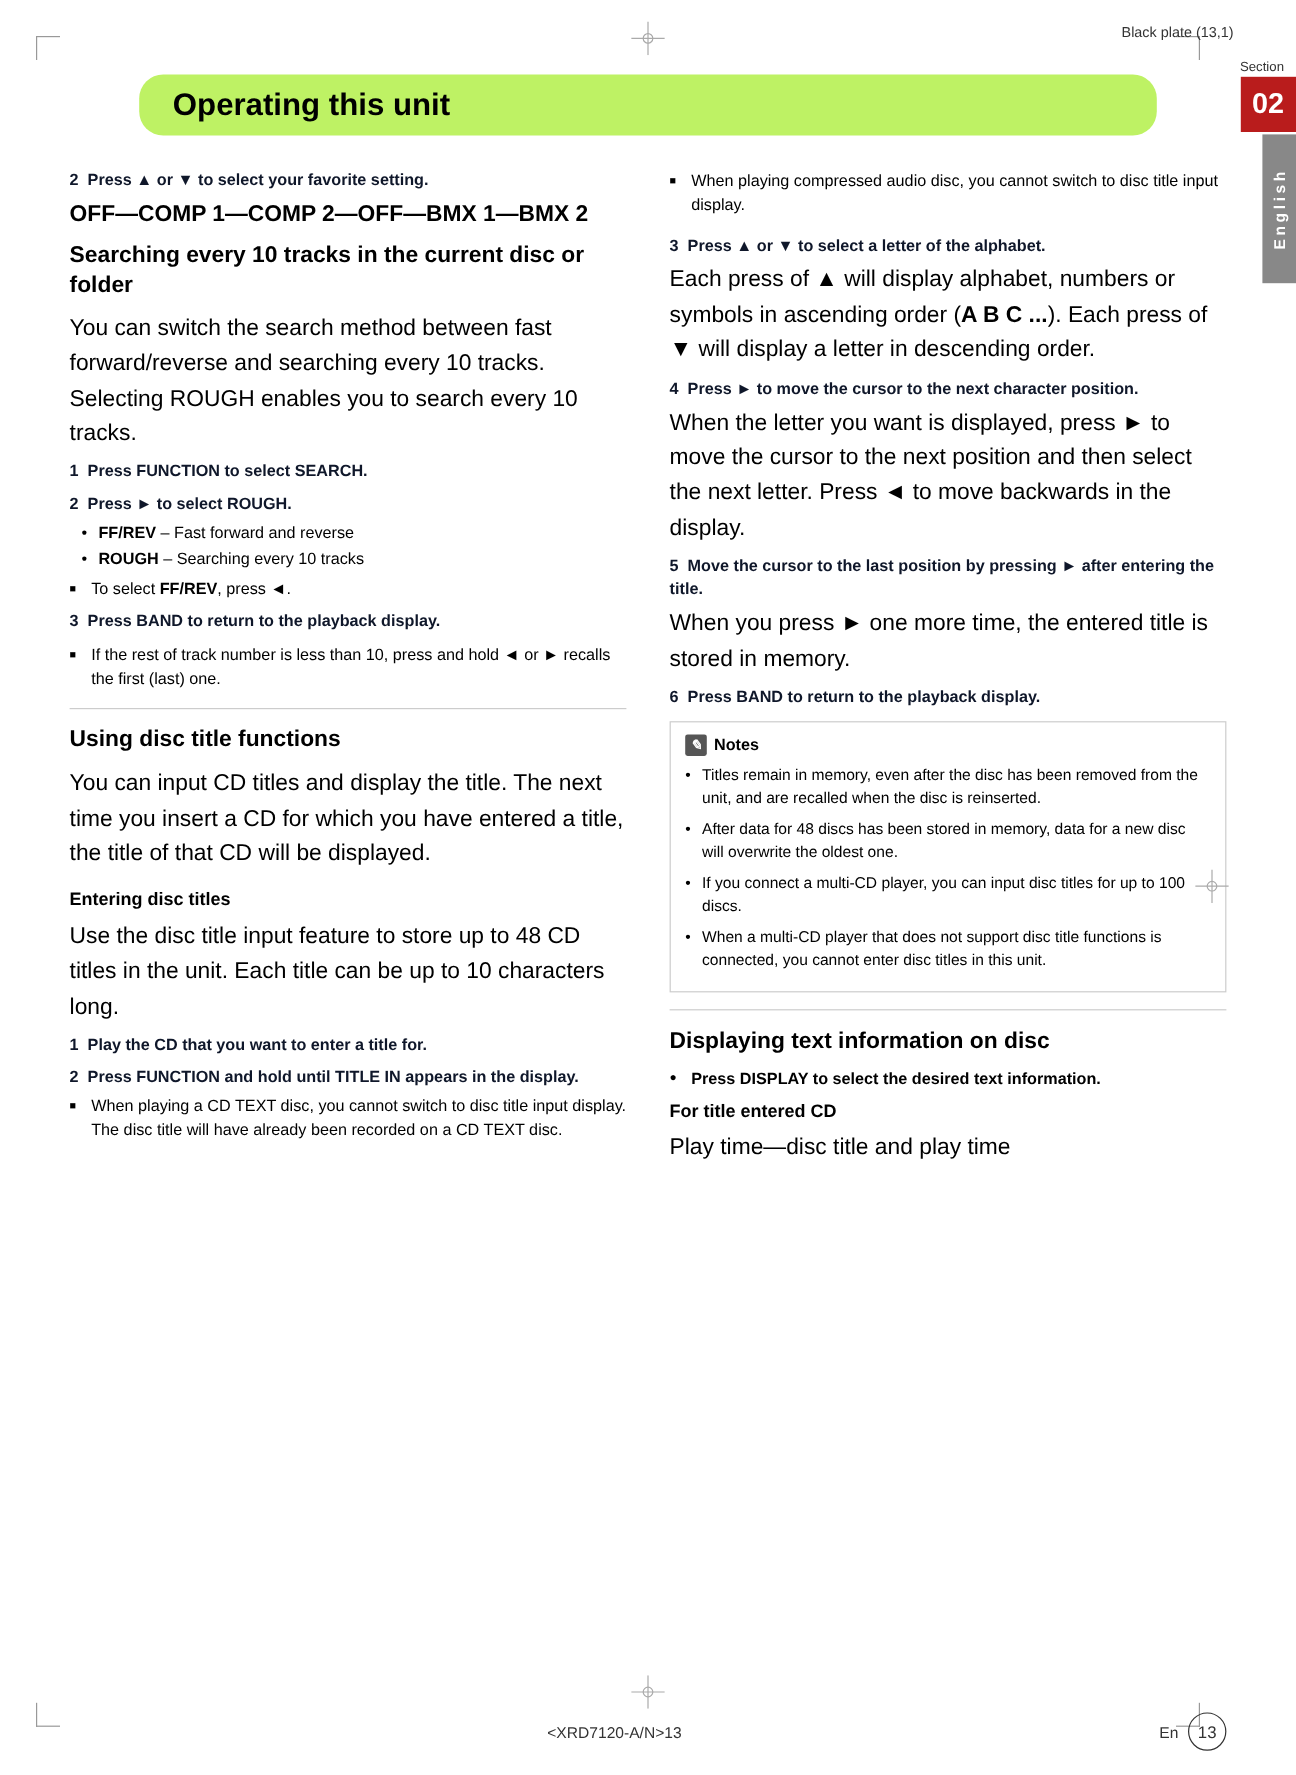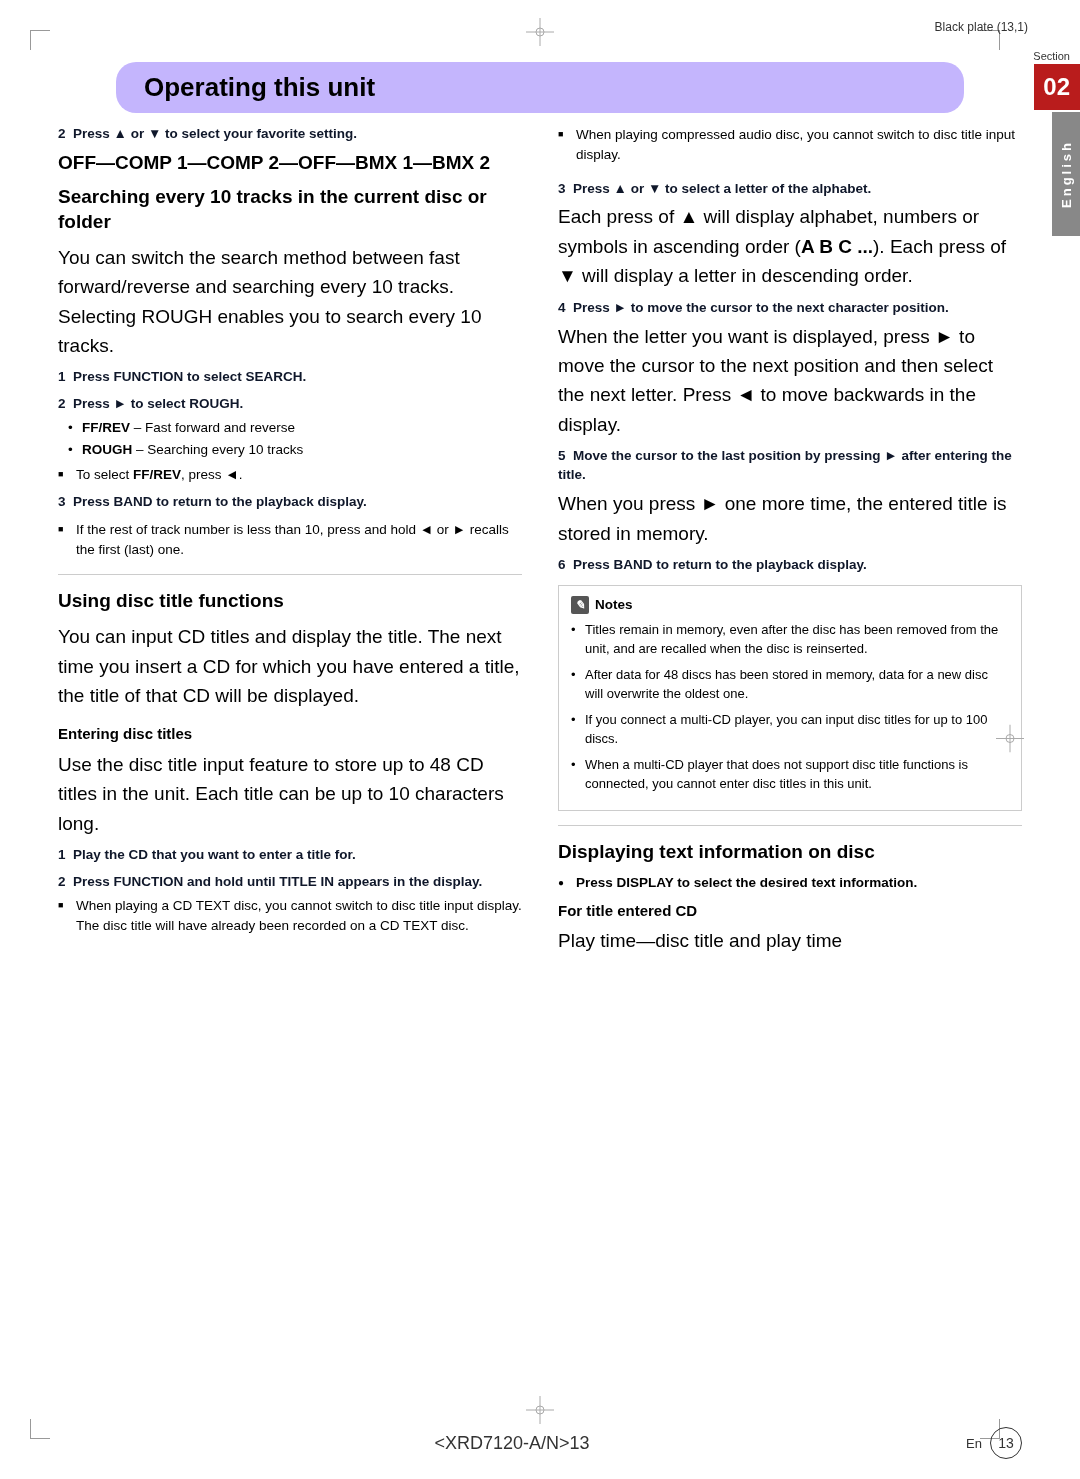--- a/index.html
+++ b/index.html
@@ -25,24 +25,24 @@
     
     .main-content {
       display: flex;
       padding: 0 58px 0 58px;
       gap: 36px;
       margin-top: 0;
     }
 
     
     .title-banner {
-      background: #c4b5fd;
+      background: #bef264;
       border-radius: 20px;
       padding: 10px 28px;
-      margin: 10px 58px 12px 58px;
+      margin: 10px 58px 28px 58px;
       display: inline-block;
       width: calc(100% - 116px);
     }
 
     .title-banner h1 {
       font-size: 26px;
       font-weight: bold;
       color: #000;
     }
 
@@ -241,21 +241,21 @@
       display: flex;
       align-items: center;
       justify-content: center;
       font-size: 14px;
     }
 
     .bottom-center {
       display: flex;
       align-items: center;
       gap: 8px;
-      font-size: 18px;
+      font-size: 13px;
     }
 
     
     .corner-mark {
       position: absolute;
       width: 20px;
       height: 20px;
     }
 
     .corner-tl {

